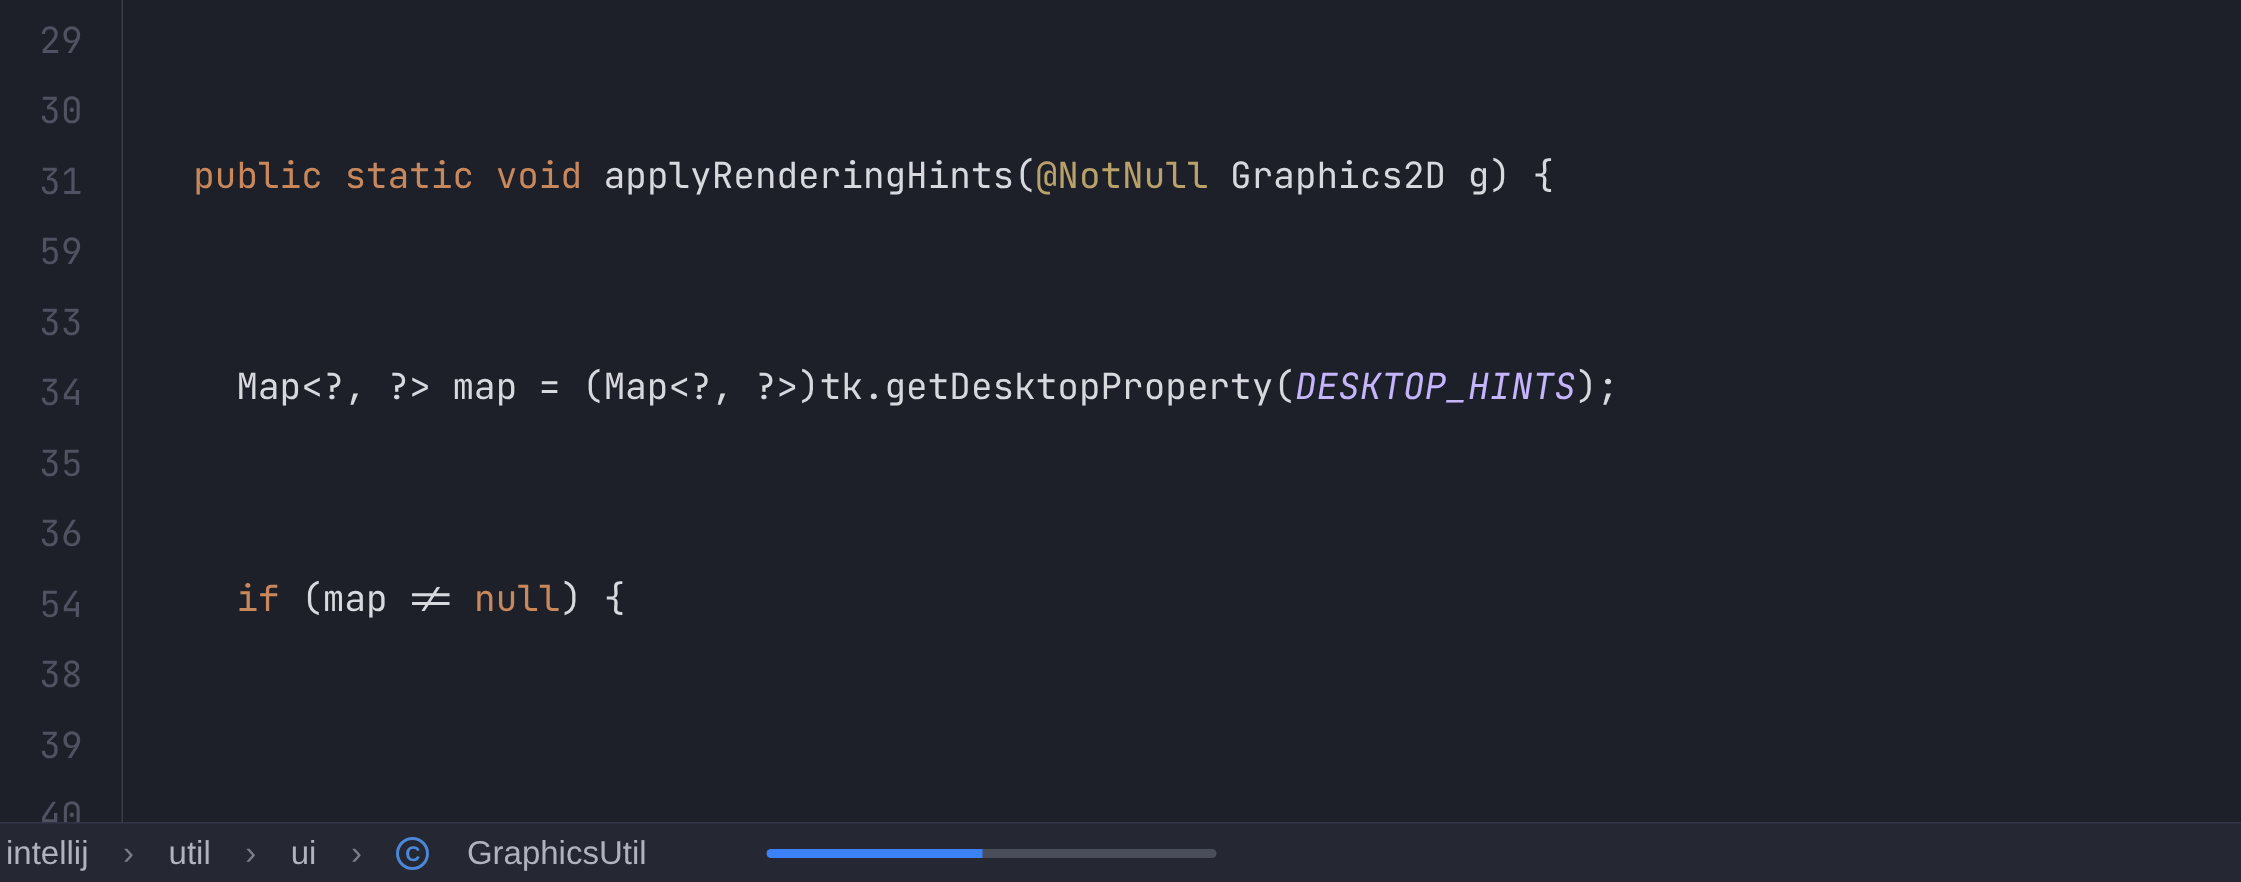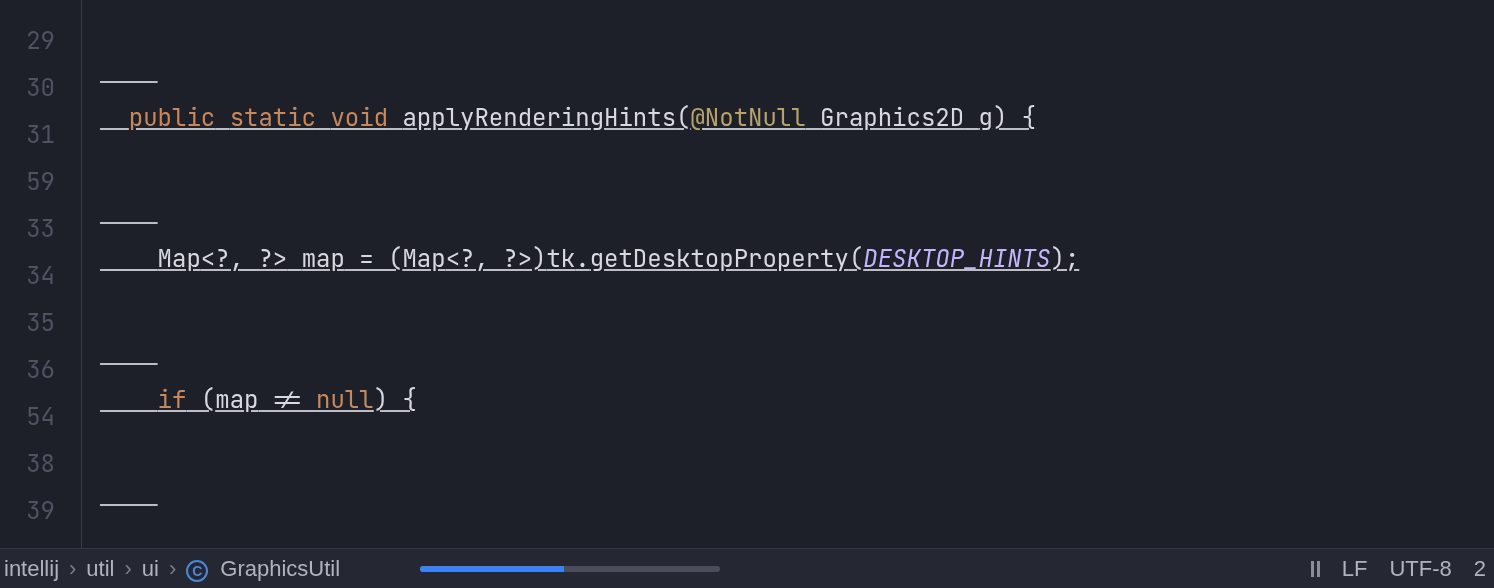--- a/index.html
+++ b/index.html
@@ -16,36 +16,35 @@
     height: 548px;
     overflow: hidden;
   }
   .gutter {
     width: 82px;
     flex-shrink: 0;
     background: #1e2029;
     border-right: 1px solid #3b3e4a;
     text-align: right;
     padding-right: 26px;
-    padding-top: 17px;
+    padding-top: 4px;
   }
   .gutter .ln {
     font-size: 24px;
     line-height: 47px;
     color: #4f5260;
     font-variant-numeric: tabular-nums;
   }
   .code {
     flex: 1;
     padding-left: 18px;
     white-space: pre;
     font-size: 24px;
     line-height: 47px;
     overflow: hidden;
-    text-decoration: underline;
   }
   .kw  { color: #c8885c; }      
   .ann { color: #b8a26a; }      
   .id  { color: #d7d9df; }      
   .fn  { color: #d7d9df; }      
   .typ { color: #d7d9df; }      
   .cst { color: #c4b5fd; font-style: italic; } 
   .pun { color: #d7d9df; }      
   .code-line { height: 47px; }
 
@@ -56,22 +55,22 @@
     background: #252733;
     border-top: 1px solid #34374a;
     font-family: -apple-system, "Segoe UI", sans-serif;
     font-size: 22px;
     color: #b9bcc6;
     padding: 0 8px 0 4px;
     gap: 10px;
   }
   .breadcrumbs {
     display: flex;
-    align-items: flex-end;
-    gap: 10px;
+    align-items: center;
+    gap: 23px;
     flex-shrink: 0;
   }
   .crumb { color: #b0b3be; }
   .chev  { color: #7a7d89; }
   .class-icon {
     width: 22px; height: 22px; border-radius: 50%;
     border: 2px solid #4a87d6;
     display: inline-flex; align-items: center; justify-content: center;
     font-size: 14px; color: #4a87d6; font-weight: 600;
     margin-right: 2px;
@@ -144,22 +143,13 @@
     <span class="crumb">GraphicsUtil</span>
   </div>
 
   <div class="spacer-flex"></div>
 
 
   <div class="progress-wrap">
     <div class="progress-fill" style="width:48%"></div>
   </div>
 
-  <div class="status-right">
-    <span class="pause-icon">
-        <span></span>
-        <span></span>
-      </span>
-    <span class="status-item">LF</span>
-    <span class="status-item">UTF-8</span>
-    <span class="status-item">2</span>
-  </div>
 </div>
 
 </body></html>

